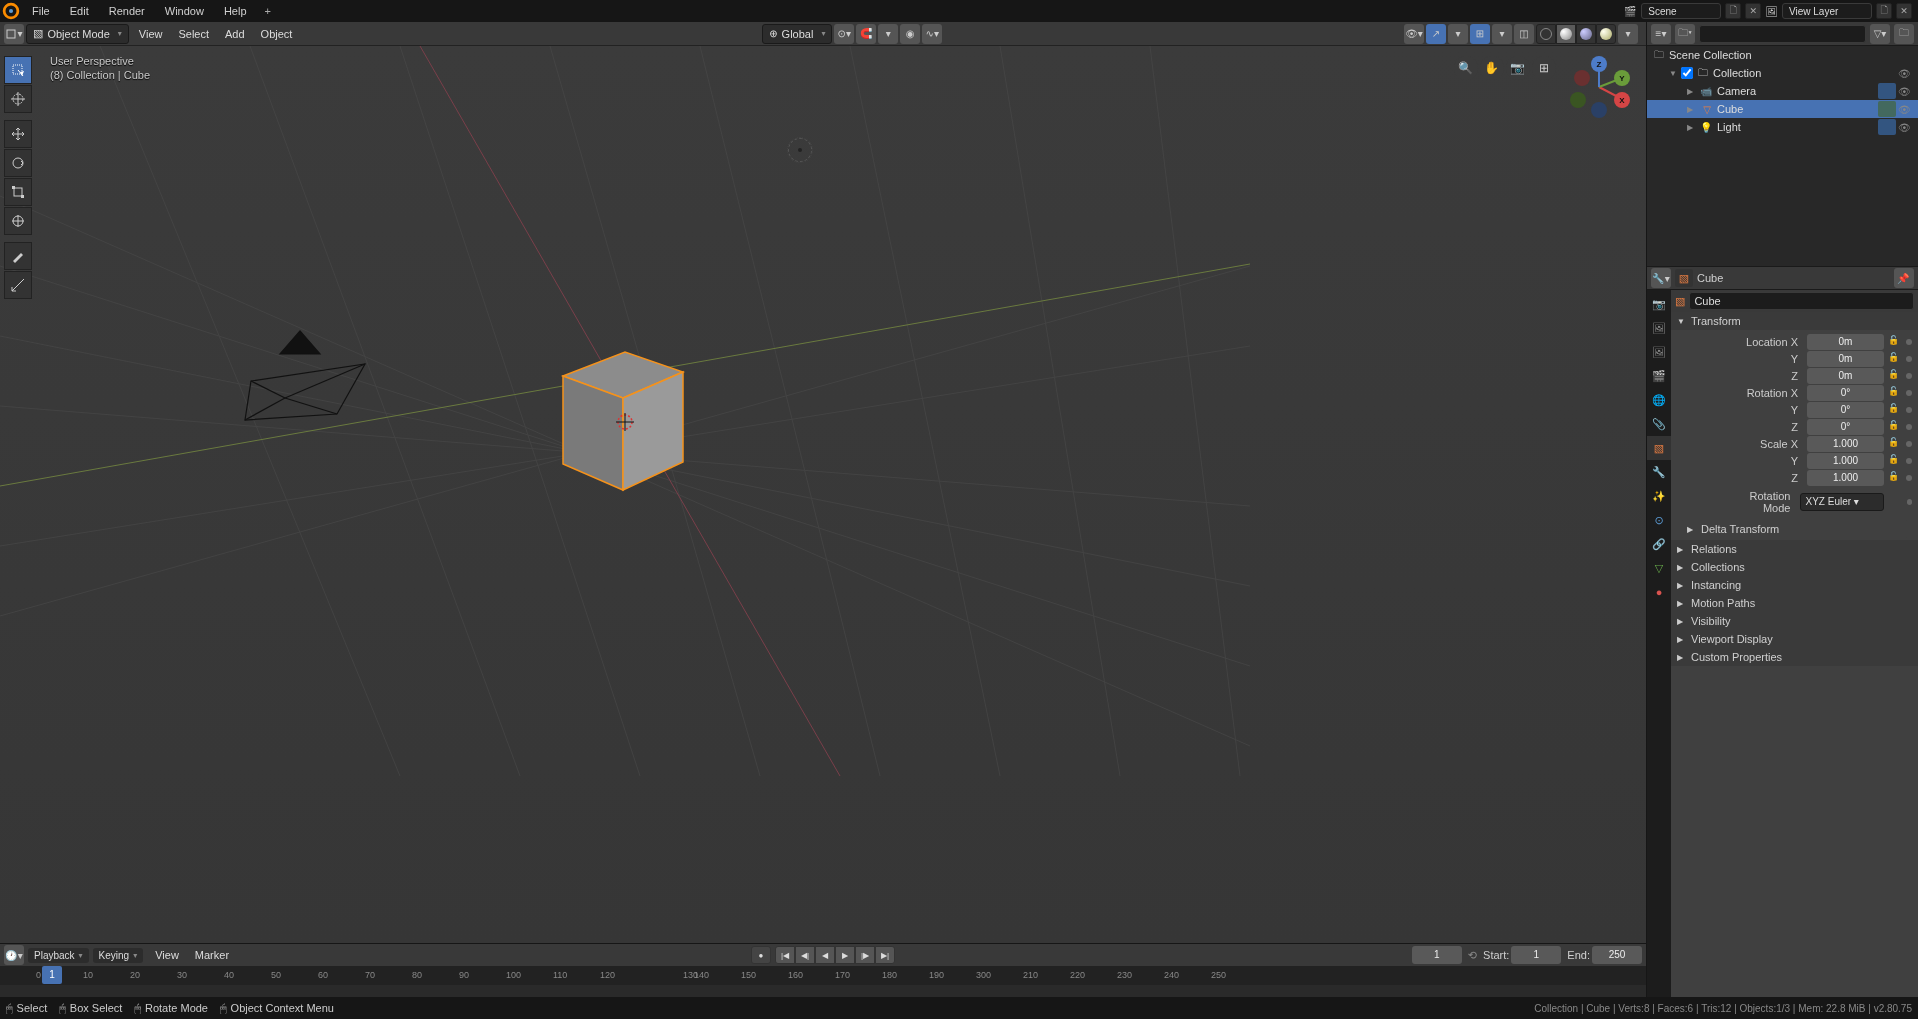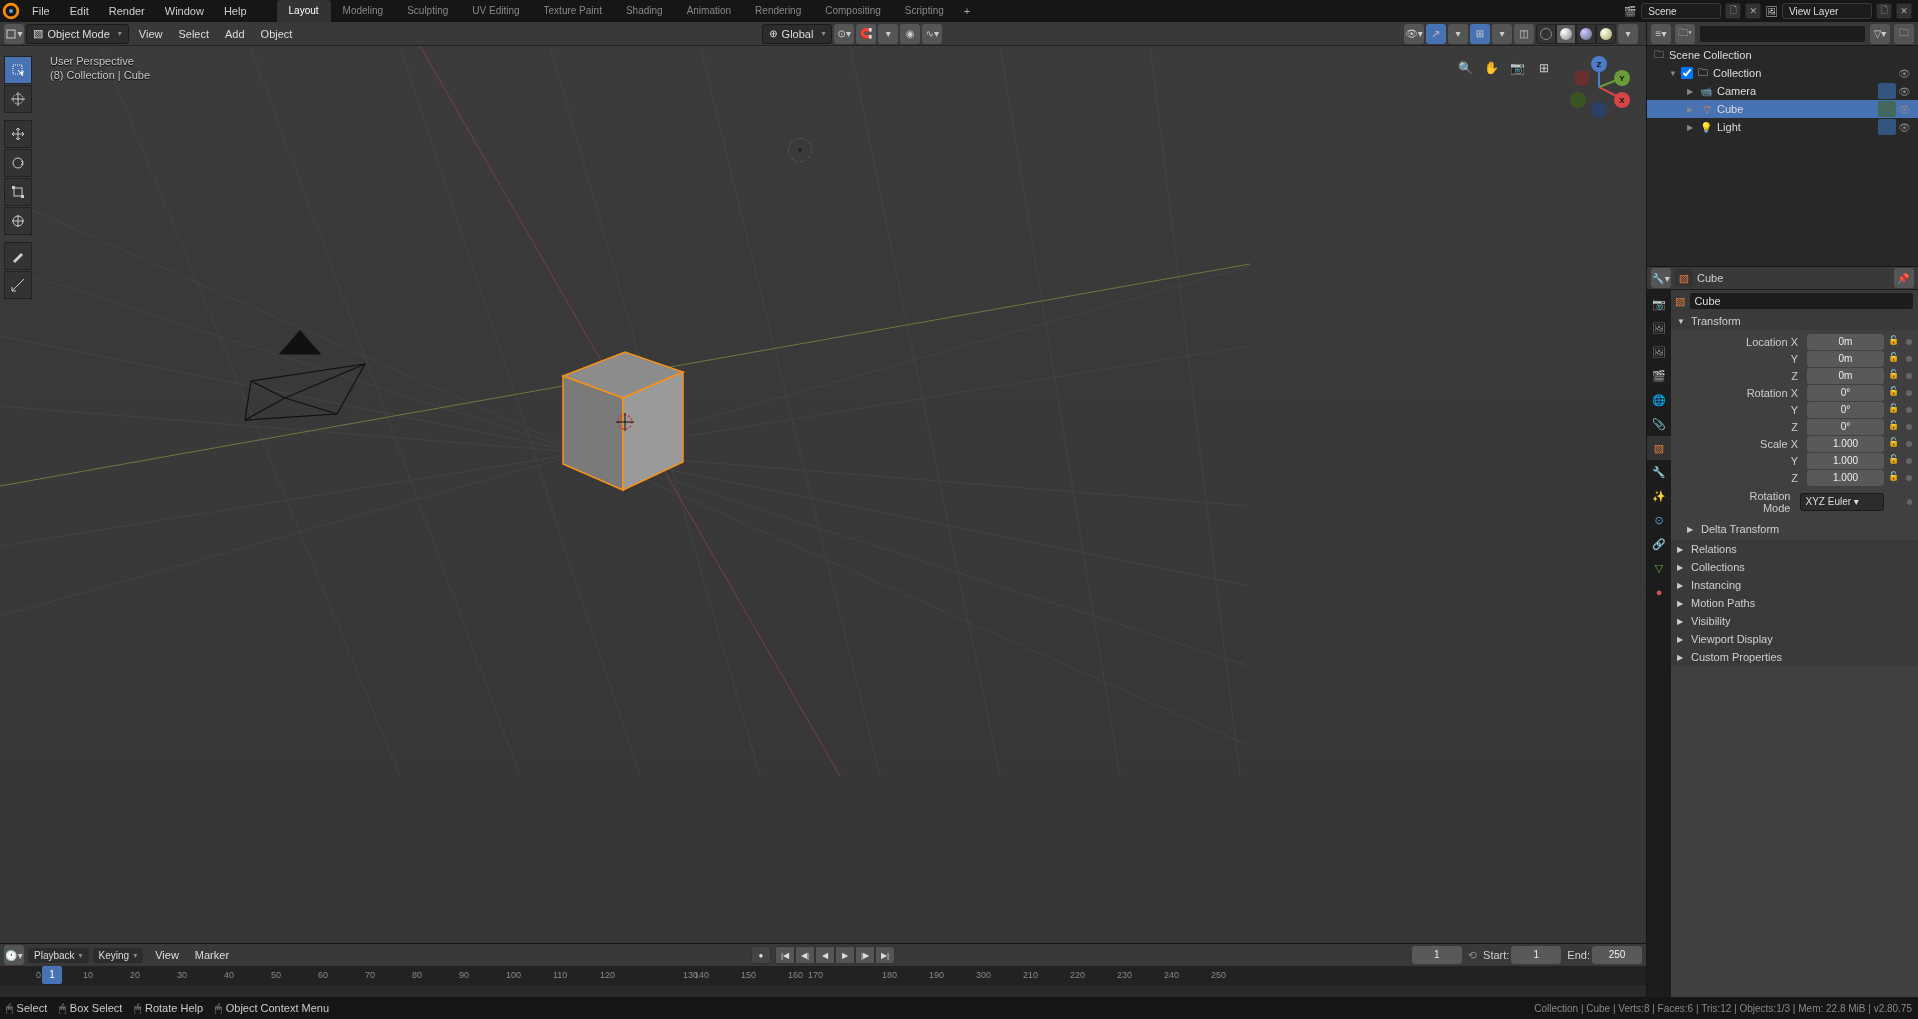--- a/index.html
+++ b/index.html
@@ -108,32 +108,20 @@
         <circle cx="8" cy="8" r="1.5" fill="#5b9bd5"></circle>
       </svg>
   </div>
   <div id="top-menus" style="display:flex;">
       <div class="menu-item">File</div>
       <div class="menu-item">Edit</div>
       <div class="menu-item">Render</div>
       <div class="menu-item">Window</div>
       <div class="menu-item">Help</div>
     </div>
-  <div class="workspace-tabs" id="ws-tabs">
-      <div class="ws-tab active">Layout</div>
-      <div class="ws-tab">Modeling</div>
-      <div class="ws-tab">Sculpting</div>
-      <div class="ws-tab">UV Editing</div>
-      <div class="ws-tab">Texture Paint</div>
-      <div class="ws-tab">Shading</div>
-      <div class="ws-tab">Animation</div>
-      <div class="ws-tab">Rendering</div>
-      <div class="ws-tab">Compositing</div>
-      <div class="ws-tab">Scripting</div>
-    </div>
   <div class="ws-plus">+</div>
   <div class="topbar-right">
     <div class="scene-field">
       <span style="font-size:10px;">🎬</span>
       <input class="scene-input" value="Scene" style="">
       <div class="btn-sm">🗋</div>
       <div class="btn-sm">✕</div>
     </div>
     <div class="layer-field">
       <span style="font-size:10px;">🖼</span>
@@ -385,21 +373,21 @@
             <div class="tl-tick" style="left: 365px;">70</div>
             <div class="tl-tick" style="left: 412px;">80</div>
             <div class="tl-tick" style="left: 459px;">90</div>
             <div class="tl-tick" style="left: 506px;">100</div>
             <div class="tl-tick" style="left: 553px;">110</div>
             <div class="tl-tick" style="left: 600px;">120</div>
             <div class="tl-tick" style="left: 647px; margin-left: 36px;">130</div>
             <div class="tl-tick" style="left: 694px;">140</div>
             <div class="tl-tick" style="left: 741px;">150</div>
             <div class="tl-tick" style="left: 788px;">160</div>
-            <div class="tl-tick" style="left: 808px; text-align: center;">170</div>
+            <div class="tl-tick" style="left: 835px; text-align: center;">170</div>
             <div class="tl-tick" style="left: 882px;">180</div>
             <div class="tl-tick" style="left: 929px;">190</div>
             <div class="tl-tick" style="left: 976px;">300</div>
             <div class="tl-tick" style="left: 1023px;">210</div>
             <div class="tl-tick" style="left: 1070px;">220</div>
             <div class="tl-tick" style="left: 1117px;">230</div>
             <div class="tl-tick" style="left: 1164px;">240</div>
             <div class="tl-tick" style="left: 1211px;">250</div>
           </div>
         <div class="tl-playhead">1</div>
@@ -598,20 +586,20 @@
   <div class="status-item">
       <span>🖱</span>
       <span>Select</span>
     </div>
   <div class="status-item">
       <span>🖱</span>
       <span>Box Select</span>
     </div>
   <div class="status-item">
       <span>🖱</span>
-      <span>Rotate Help</span>
+      <span>Rotate Mode</span>
     </div>
   <div class="status-item">
       <span>🖱</span>
       <span>Object Context Menu</span>
     </div>
   <div class="status-right">Collection | Cube | Verts:8 | Faces:6 | Tris:12 | Objects:1/3 | Mem: 22.8 MiB | v2.80.75</div>
 </div>
 
 </body></html>

